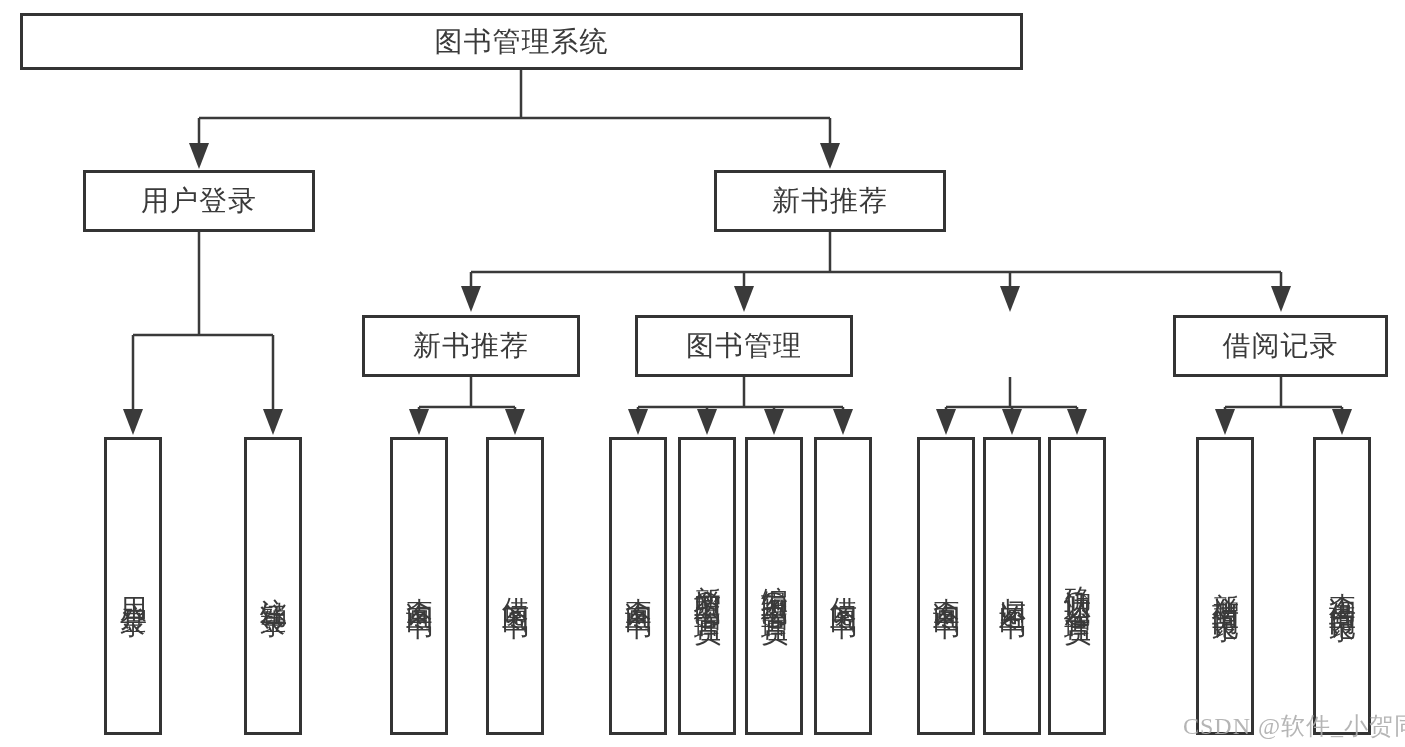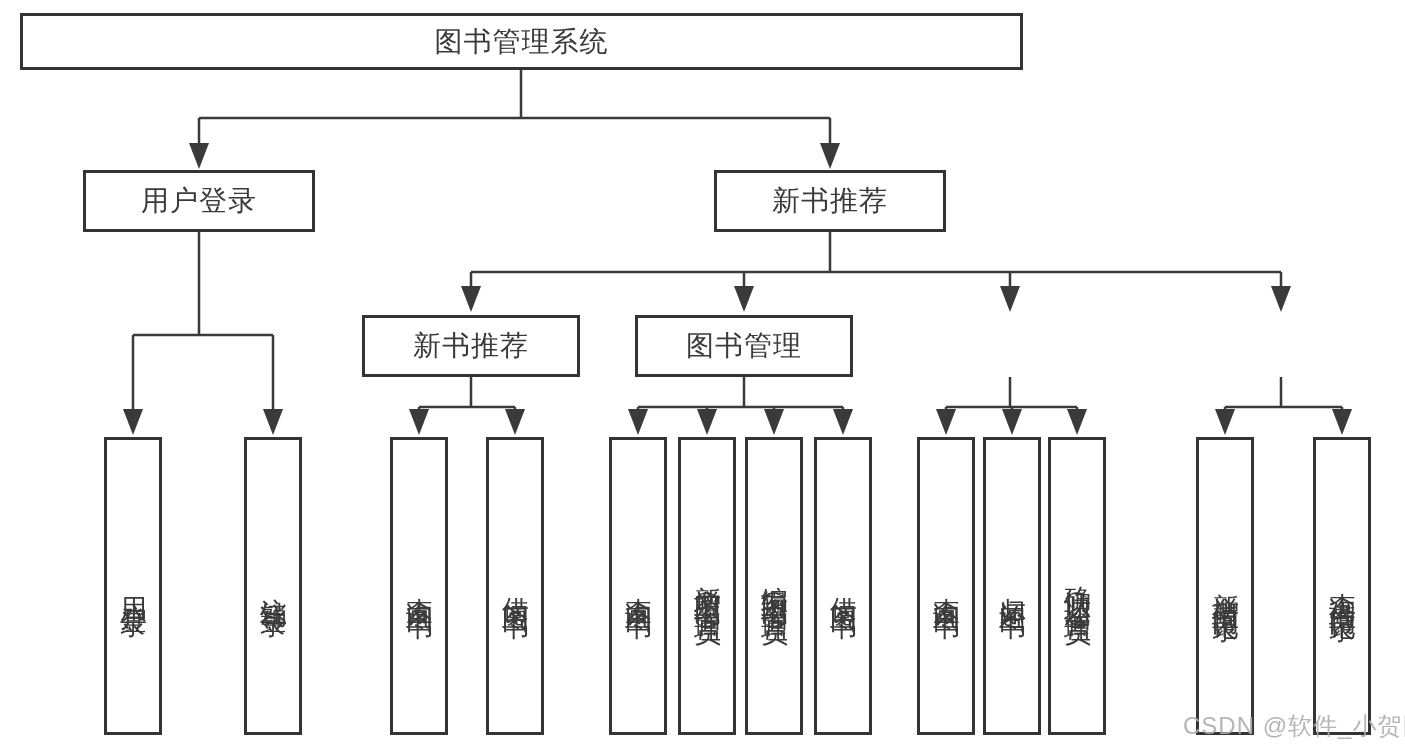--- a/index.html
+++ b/index.html
@@ -2,21 +2,21 @@
 <html><head>
 <meta charset="utf-8">
 <style>
   html, body { margin: 0; padding: 0; background: #ffffff; }
   .stage {
     position: relative;
     width: 1405px;
     height: 747px;
     background: #ffffff;
     overflow: hidden;
-    font-family: Liberation Sans, sans-serif;
+    font-family: Liberation Serif, serif;
     color: #3a3a3a;
   }
   svg.connectors { position: absolute; left: 0; top: 0; z-index: 1; }
   .node {
     position: absolute;
     box-sizing: border-box;
     border: 3px solid #343434;
     background: #ffffff;
     display: flex;
     align-items: center;
@@ -89,20 +89,21 @@
     </g>
   </svg>
 
   <div class="node hbox" style="left:20px; top:13px; width:1003px; height:57px;">图书管理系统</div>
 
   <div class="node hbox" style="left:83px; top:170px; width:232px; height:62px;">用户登录</div>
   <div class="node hbox" style="left:714px; top:170px; width:232px; height:62px;">新书推荐</div>
 
   <div class="node hbox" style="left:362px; top:315px; width:218px; height:62px;">新书推荐</div>
   <div class="node hbox" style="left:635px; top:315px; width:218px; height:62px;">图书管理</div>
+  <div class="node hbox" style="left:1173px; top:315px; width:215px; height:62px;">借阅记录</div>
 
   <div class="node vbox" style="left:104px;">
     <span class="vtext">用户登录</span>
   </div>
   <div class="node vbox" style="left:244px;">
     <span class="vtext">注销登录</span>
   </div>
 
   <div class="node vbox" style="left:390px;">
     <span class="vtext">查询图书</span>

